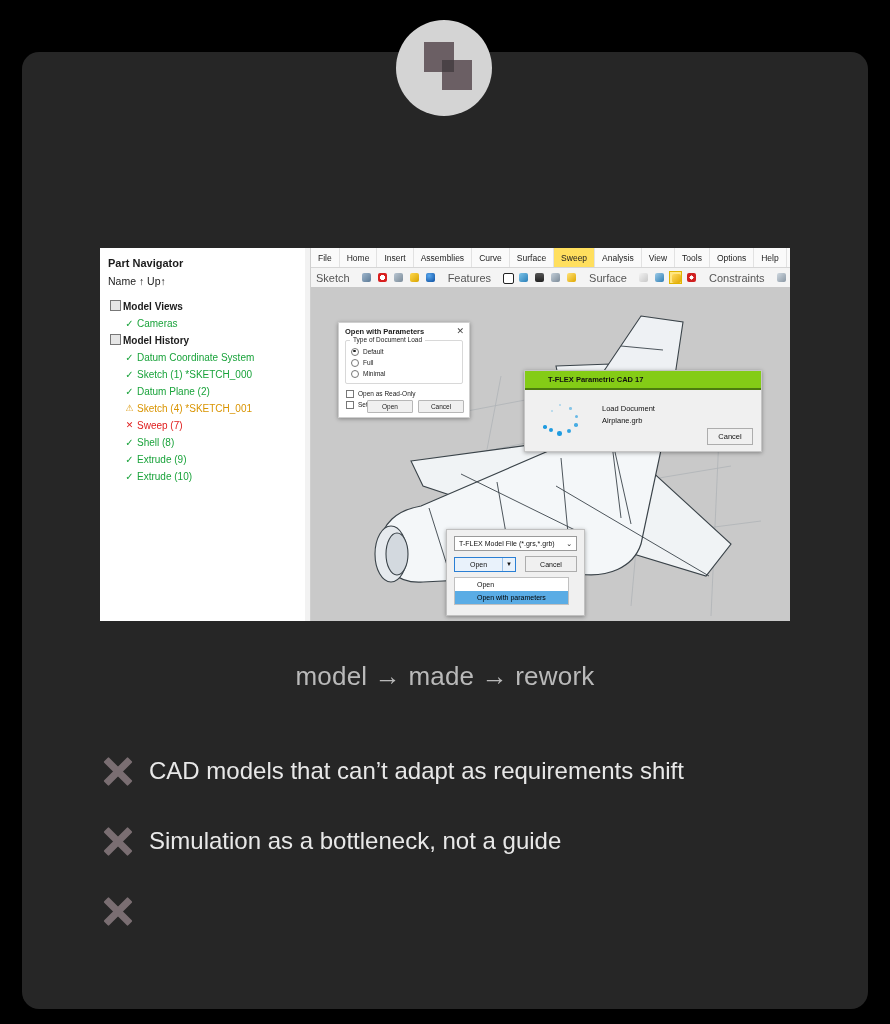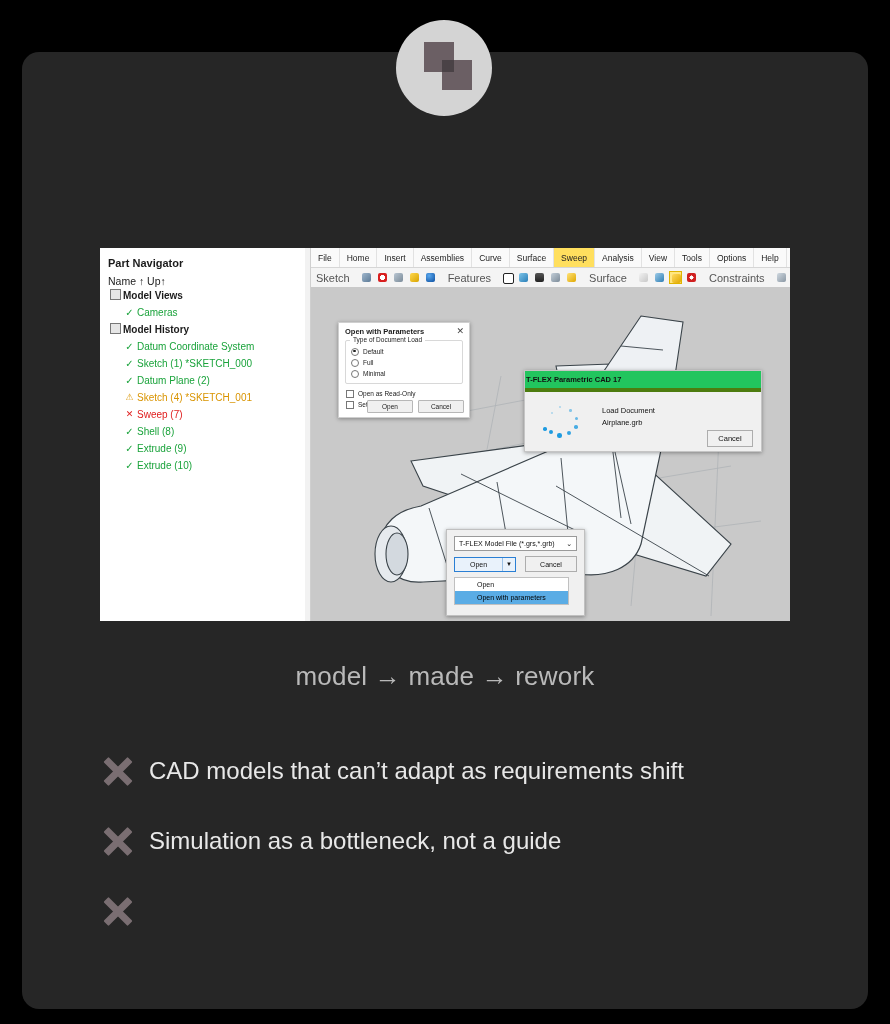--- a/index.html
+++ b/index.html
@@ -46,21 +46,21 @@
 
   
   .pn{
     width:211px;height:373px;background:#ffffff;
     border-right:1px solid #cfcfcf;
     box-sizing:border-box;padding:9px 0 0 6px;
     position:relative;
   }
   .pn-title{font-size:11px;font-weight:bold;color:#1b1b1b;padding:0 0 0 2px;}
   .pn-sort{font-size:10.5px;color:#1b1b1b;padding:6px 0 0 2px;}
-  .pn-tree{}
+  .pn-tree{margin-top:11px;}
   .pn-row{display:flex;align-items:center;height:17px;font-size:10px;padding-left:2px;}
   .pn-row .gl{width:15px;flex:none;text-align:center;font-size:10px;line-height:1;}
   .pn-row .lbl{white-space:nowrap;}
   .pn-row.lvl1{padding-left:2px;}
   .pn-row.lvl2{padding-left:16px;}
   .sq-icon{
     width:9px;height:9px;border:1.4px solid #777;background:#e6e6e6;
     display:inline-block;margin-right:0;
   }
   .pn-scroll{
@@ -112,23 +112,23 @@
   .chk-row{display:flex;align-items:center;gap:4px;height:11px;font-size:6.5px;color:#1b1b1b;padding-left:7px;}
   .cb{width:6px;height:6px;border:1px solid #777;background:#fff;flex:none;}
   .dbtns{position:absolute;right:5px;bottom:4px;display:flex;gap:5px;}
   .btn{
     font-size:6.5px;color:#1b1b1b;background:#f0f0f0;border:1px solid #b7b7b7;
     padding:2px 0;width:44px;text-align:center;border-radius:1px;
   }
 
   #dlg-tflex{left:213px;top:122px;width:236px;height:80px;border:1px solid #c5c5c5;background:#f0f0f0;}
   #dlg-tflex .tt{
-    background:#22c55e;height:17px;display:flex;align-items:center;
-    padding-left:1px;font-size:7.5px;font-weight:bold;color:#111;
-    border-bottom:4px solid #4d7c0f;
+    background:#84cc16;height:17px;display:flex;align-items:center;
+    padding-left:23px;font-size:7.5px;font-weight:bold;color:#111;
+    border-bottom:2px solid #4d7c0f;
   }
   #dlg-tflex .body{position:relative;height:62px;border-radius:10px;}
   .spin{position:absolute;left:18px;top:14px;width:40px;height:34px;}
   .spin i{position:absolute;border-radius:50%;background:#1e9be0;display:block;}
   .load-txt{position:absolute;left:77px;top:13px;font-size:7.5px;color:#111;line-height:12px;}
   .tflex-cancel{
     position:absolute;right:8px;bottom:7px;width:44px;
     font-size:7.5px;color:#111;background:#f0f0f0;border:1px solid #adadad;
     text-align:center;padding:3px 0;
   }

